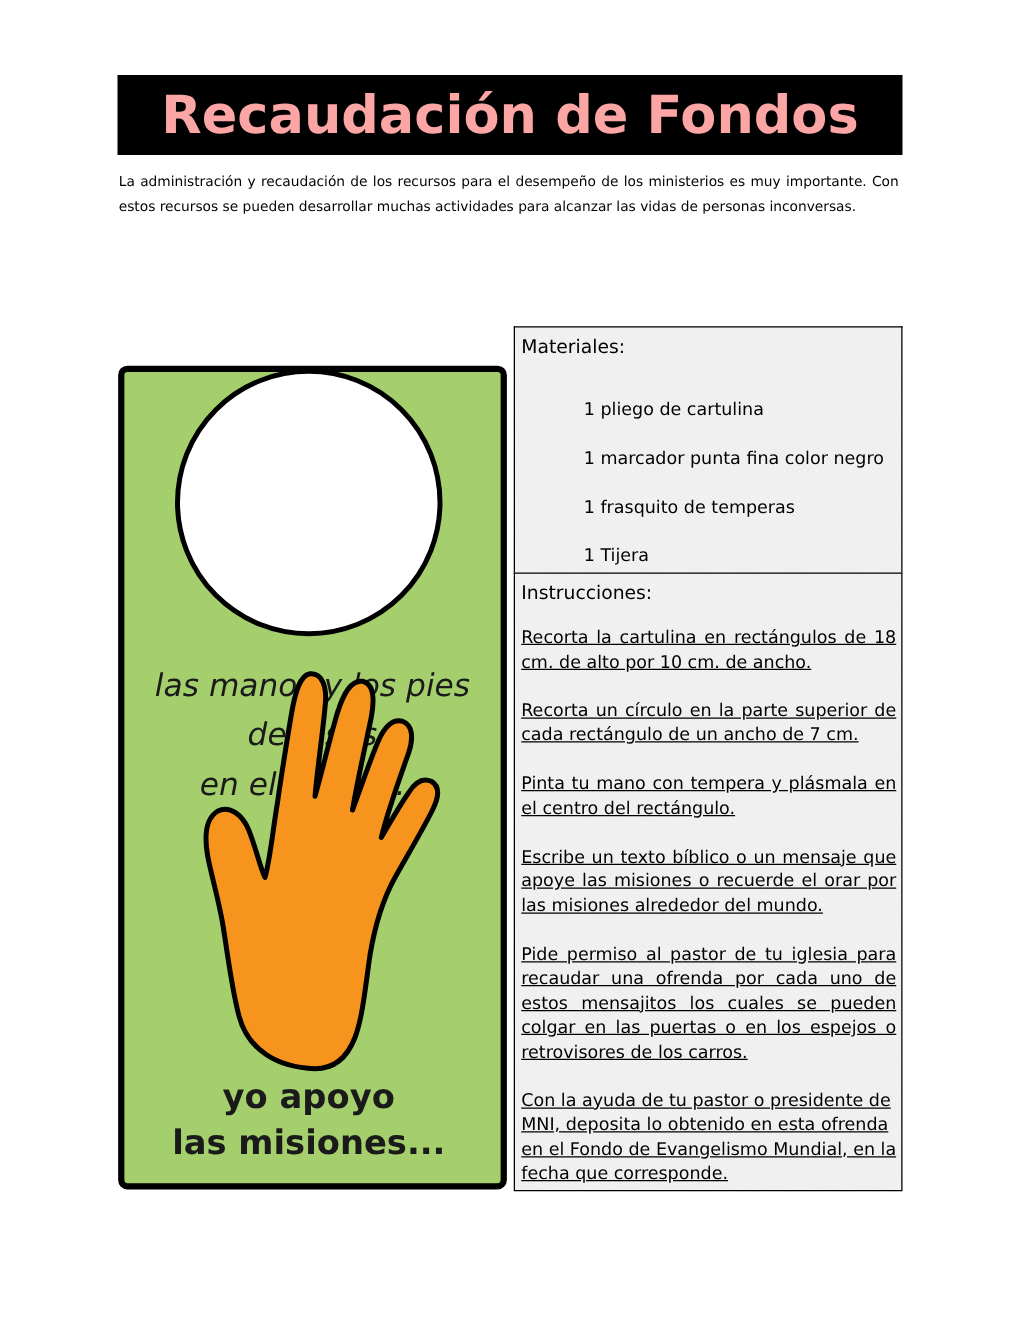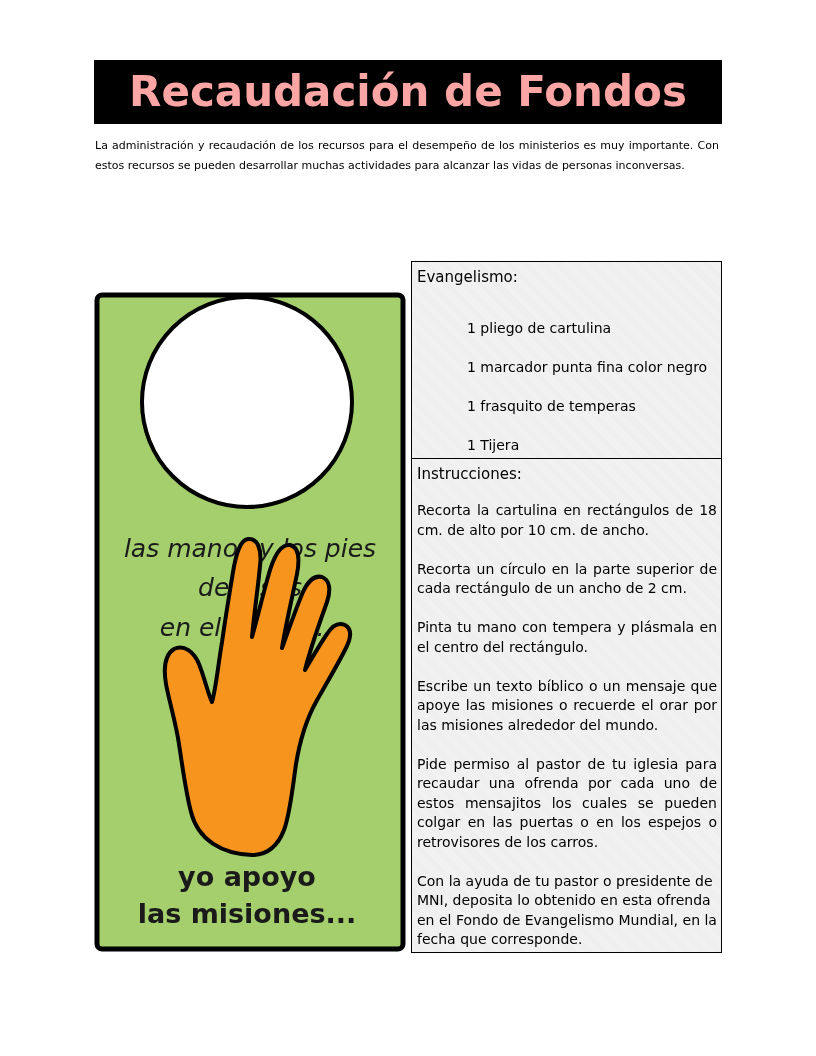--- a/index.html
+++ b/index.html
@@ -36,21 +36,21 @@
     font-size: 14px; line-height: 19.5px;
   }
   .box.materials { top: 261px; height: 197px; border-bottom: none; }
   .box.instructions { top: 458px; height: 493px; }
   .box-heading {
     position: absolute; left: 5px; top: 6px; font-size: 15px; font-weight: normal;
     font-family: "DejaVu Sans", sans-serif;
   }
   .materials-list { position: absolute; left: 43px; top: 45px; margin: 12px; padding: 0; list-style: none; }
   .materials-list li { height: 39px; line-height: 19px; font-size: 14px; }
-  .instr-list { position: absolute; left: 5px; top: 42px; width: 300px; margin: 0; padding: 0; list-style: none; }
+  .instr-list { position: absolute; left: 5px; top: 42px; width: 300px; margin: 0; padding: 0; list-style: none; text-decoration: underline; }
   .instr-list li { margin: 0 0 19.5px 0; text-align: justify; font-size: 14px; line-height: 19.5px; }
   .instr-list li.last { text-align: left; }
 </style>
 </head>
 <body>
 
 <div class="title-bar">
   <h1>Recaudación de Fondos</h1>
 </div>
 
@@ -105,32 +105,32 @@
          C 198 500 196 522 190 538
          C 183 556 172 563 158 563 Z" fill="#f7941d" stroke="#000" stroke-width="4" stroke-linejoin="round"></path>
     <g font-family="DejaVu Sans, sans-serif" text-anchor="middle" fill="#1a1a1a" font-weight="bold">
       <text x="153" y="594" font-size="27">yo apoyo</text>
       <text x="153" y="631" font-size="27">las misiones...</text>
     </g>
   </svg>
 </div>
 
 <div class="box materials">
-  <div class="box-heading">Evangelismo:</div>
+  <div class="box-heading">Materiales:</div>
   <ul class="materials-list">
     <li>1 pliego de cartulina</li>
     <li>1 marcador punta fina color negro</li>
     <li>1 frasquito de temperas</li>
     <li>1 Tijera</li>
   </ul>
 </div>
 
 <div class="box instructions">
   <div class="box-heading">Instrucciones:</div>
   <ul class="instr-list">
     <li>Recorta la cartulina en rectángulos de 18 cm. de alto por 10 cm. de ancho.</li>
-    <li>Recorta un círculo en la parte superior de cada rectángulo de un ancho de 2 cm.</li>
+    <li>Recorta un círculo en la parte superior de cada rectángulo de un ancho de 7 cm.</li>
     <li>Pinta tu mano con tempera y plásmala en el centro del rectángulo.</li>
     <li>Escribe un texto bíblico o un mensaje que apoye las misiones o recuerde el orar por las misiones alrededor del mundo.</li>
     <li>Pide permiso al pastor de tu iglesia para recaudar una ofrenda por cada uno de estos mensajitos los cuales se pueden colgar en las puertas o en los espejos o retrovisores de los carros.</li>
     <li class="last">Con la ayuda de tu pastor o presidente de MNI, deposita lo obtenido en esta ofrenda en el Fondo de Evangelismo Mundial, en la fecha que corresponde.</li>
   </ul>
 </div>
 
 </body></html>

